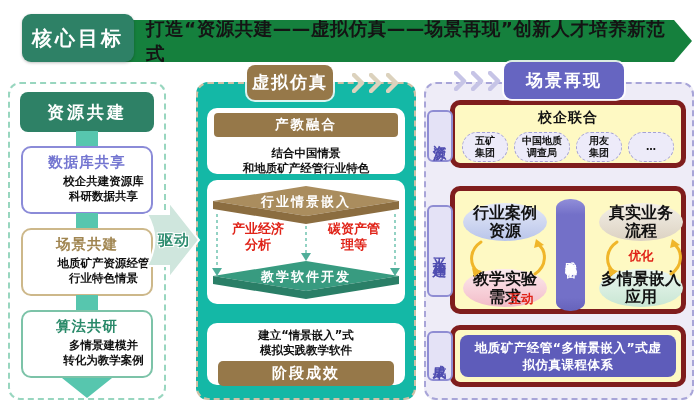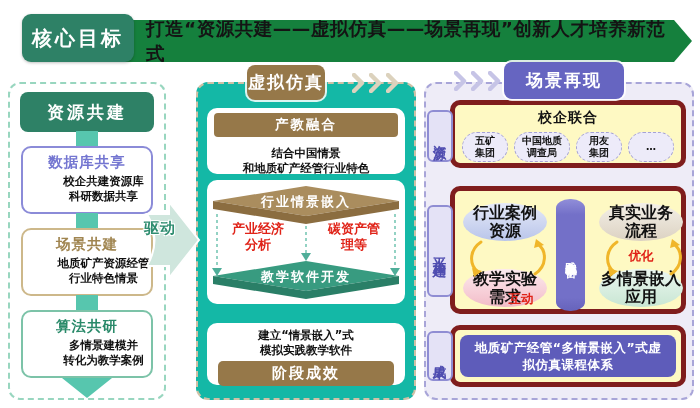--- a/index.html
+++ b/index.html
@@ -55,32 +55,32 @@
   .lc-arrow {
     position:absolute; left:52px; top:294px; width:0; height:0;
     border-left:25px solid transparent; border-right:25px solid transparent;
     border-top:20px solid #57c6ae;
   }
 
   
   .drive { position:absolute; left:144px; top:200px; width:58px; height:80px; z-index:5; }
   .drive svg { position:absolute; left:0; top:0; }
   .drive-label {
-    position:absolute; left:0; top:19px; width:46px; text-align:left;
+    position:absolute; left:0; top:31px; width:46px; text-align:right;
     font-size:15px; font-weight:bold; color:#2f8d70; letter-spacing:1px;
     text-shadow:-1px -1px 0 #fff,1px -1px 0 #fff,-1px 1px 0 #fff,1px 1px 0 #fff;
   }
 
   
   .sec-header {
     position:absolute; z-index:6; color:#fff; font-weight:bold; font-size:17px;
     display:flex; align-items:center; justify-content:center;
     border-radius:8px; letter-spacing:2px; box-shadow:0 0 0 2px rgba(255,255,255,.85);
   }
-  .mid-header  { left:247px; top:65px; width:78px;  height:35px; background:#967849; }
+  .mid-header  { left:247px; top:65px; width:86px;  height:35px; background:#967849; }
   .right-header{ left:504px; top:62px; width:120px; height:37px; background:#6665c1; }
   .chev-row { position:absolute; display:flex; gap:4px; z-index:6; }
   .chev-mid   { left:352px; top:73px; color:#dcd2bd; }
   .chev-right { left:454px; top:71px; color:#c6c4e6; }
 
   
   .mc-box {
     position:absolute; left:9px; width:198px; background:#fff; border-radius:10px;
     text-align:center;
   }

